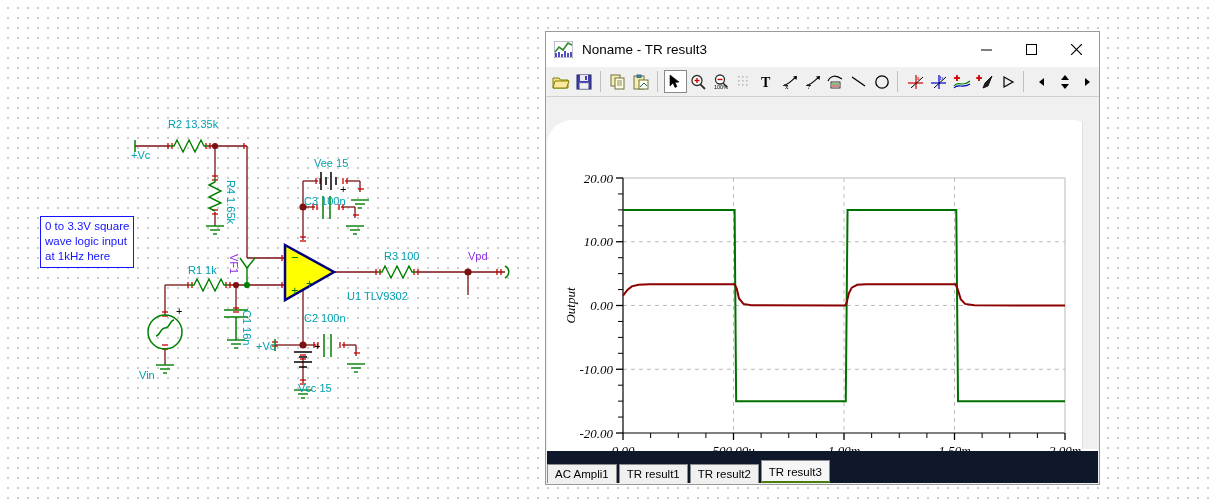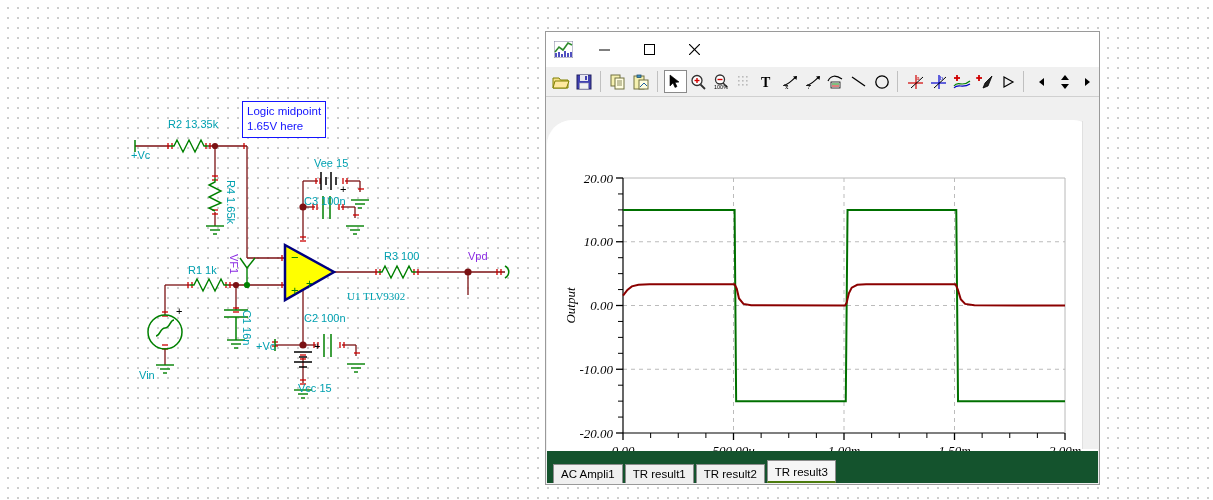--- a/index.html
+++ b/index.html
@@ -73,22 +73,22 @@
   #win-client{
     position:absolute;left:1px;top:88px;right:1px;bottom:1px;background:#ffffff;
     border-top:1px solid #ffffff;
     border-radius:25px;
   }
   #scrollv{
     position:absolute;right:0px;top:0px;width:15px;bottom:34px;
     background:#f0f0f0;border-left:1px solid #e0e0e0;
   }
   #tabstrip{
-    position:absolute;left:0;bottom:0;right:0;height:32px;background:#14532d;
-    display:flex;align-items:flex-end;padding-left:6px;
+    position:absolute;left:0;bottom:0;right:0;height:32px;background:#0f172a;
+    display:flex;align-items:flex-end;
   }
   .tab{
     height:19px;line-height:19px;padding:0 7px;font-size:11.5px;color:#000;
     border:1px solid #8c8c8c;border-bottom:none;background:#f0f0f0;
     margin-right:2px;box-sizing:border-box;
   }
   .tab.active{height:23px;line-height:22px;background:#f6f6f6;border-bottom:2px solid #4d7c0f;}
   .axlabel{font-family:"Liberation Serif", serif;font-style:italic;font-size:13px;fill:#000;}
   .tickfont{font-family:"Liberation Serif", serif;font-style:italic;font-size:13px;fill:#000;}
 </style>
@@ -327,50 +327,52 @@
     </g>
   </svg>
 
   <div class="lbl" style="left:168px;top:118px;text-align:right;">R2 13.35k</div>
   <div class="lbl vrt" style="left:237px;top:180px;transform:rotate(90deg);">R4 1.65k</div>
   <div class="lbl" style="left:188px;top:264px;">R1 1k</div>
   <div class="lbl" style="left:384px;top:250px;">R3 100</div>
   <div class="lbl vrt" style="left:253px;top:310px;transform:rotate(90deg);">C1 16n</div>
   <div class="lbl" style="left:304px;top:312px;">C2 100n</div>
   <div class="lbl" style="left:304px;top:195px;">C3 100n</div>
-  <div class="lbl" style="left:347px;top:290px;font-family:Liberation Serif, serif;">U1 TLV9302</div>
+  <div class="lbl" style="left:347px;top:290px;">U1 TLV9302</div>
   <div class="lbl" style="left:314px;top:157px;">Vee 15</div>
   <div class="lbl" style="left:298px;top:382px;">Vcc 15</div>
   <div class="lbl" style="left:139px;top:325px;margin-top:44px;">Vin</div>
   <div class="lbl vrt" style="left:240px;top:254px;transform:rotate(90deg);color:#8a2be2;">VF1</div>
   <div class="lbl" style="left:131px;top:149px;">+Vc</div>
   <div class="lbl" style="left:256px;top:340px;">+Vc</div>
   <div class="lbl net" style="left:468px;top:250px;">Vpd</div>
 
-  <div class="note" style="left:242px;top:101px;">
-    <div>Logic midpoint</div>
-    <div>1.65V here</div>
+  <div class="note" style="left:40px;top:216px;">
+    <div>0 to 3.3V square</div>
+    <div>wave logic input</div>
+    <div>at 1kHz here</div>
   </div>
 </div>
 
 <div id="win">
 
   <div id="titlebar">
     <div id="app-icon">
       <svg width="19" height="17" viewBox="0 0 19 17">
         <rect x="0" y="0" width="19" height="17" fill="#ffffff" stroke="#8080a0" stroke-width="1"></rect>
         <polyline points="1,11 5,6 9,9 14,2 18,4" fill="none" stroke="#2e8b2e" stroke-width="1.6"></polyline>
         <rect x="1" y="12" width="2" height="4" fill="#5050c0"></rect>
         <rect x="4" y="11" width="2" height="5" fill="#5050c0"></rect>
         <rect x="7" y="13" width="2" height="3" fill="#5050c0"></rect>
         <rect x="10" y="10" width="2" height="6" fill="#5050c0"></rect>
         <rect x="13" y="12" width="2" height="4" fill="#5050c0"></rect>
         <rect x="16" y="11" width="2" height="5" fill="#5050c0"></rect>
       </svg>
     </div>
+    <div id="title-text">Noname - TR result3</div>
     <div class="winbtn">
       <svg width="11" height="11" viewBox="0 0 11 11">
           <line x1="0" y1="6" x2="11" y2="6" stroke="#000" stroke-width="1"></line>
         </svg>
     </div>
     <div class="winbtn">
       <svg width="11" height="11" viewBox="0 0 11 11">
           <rect x="0.5" y="0.5" width="10" height="10" fill="none" stroke="#000" stroke-width="1"></rect>
         </svg>
     </div>

